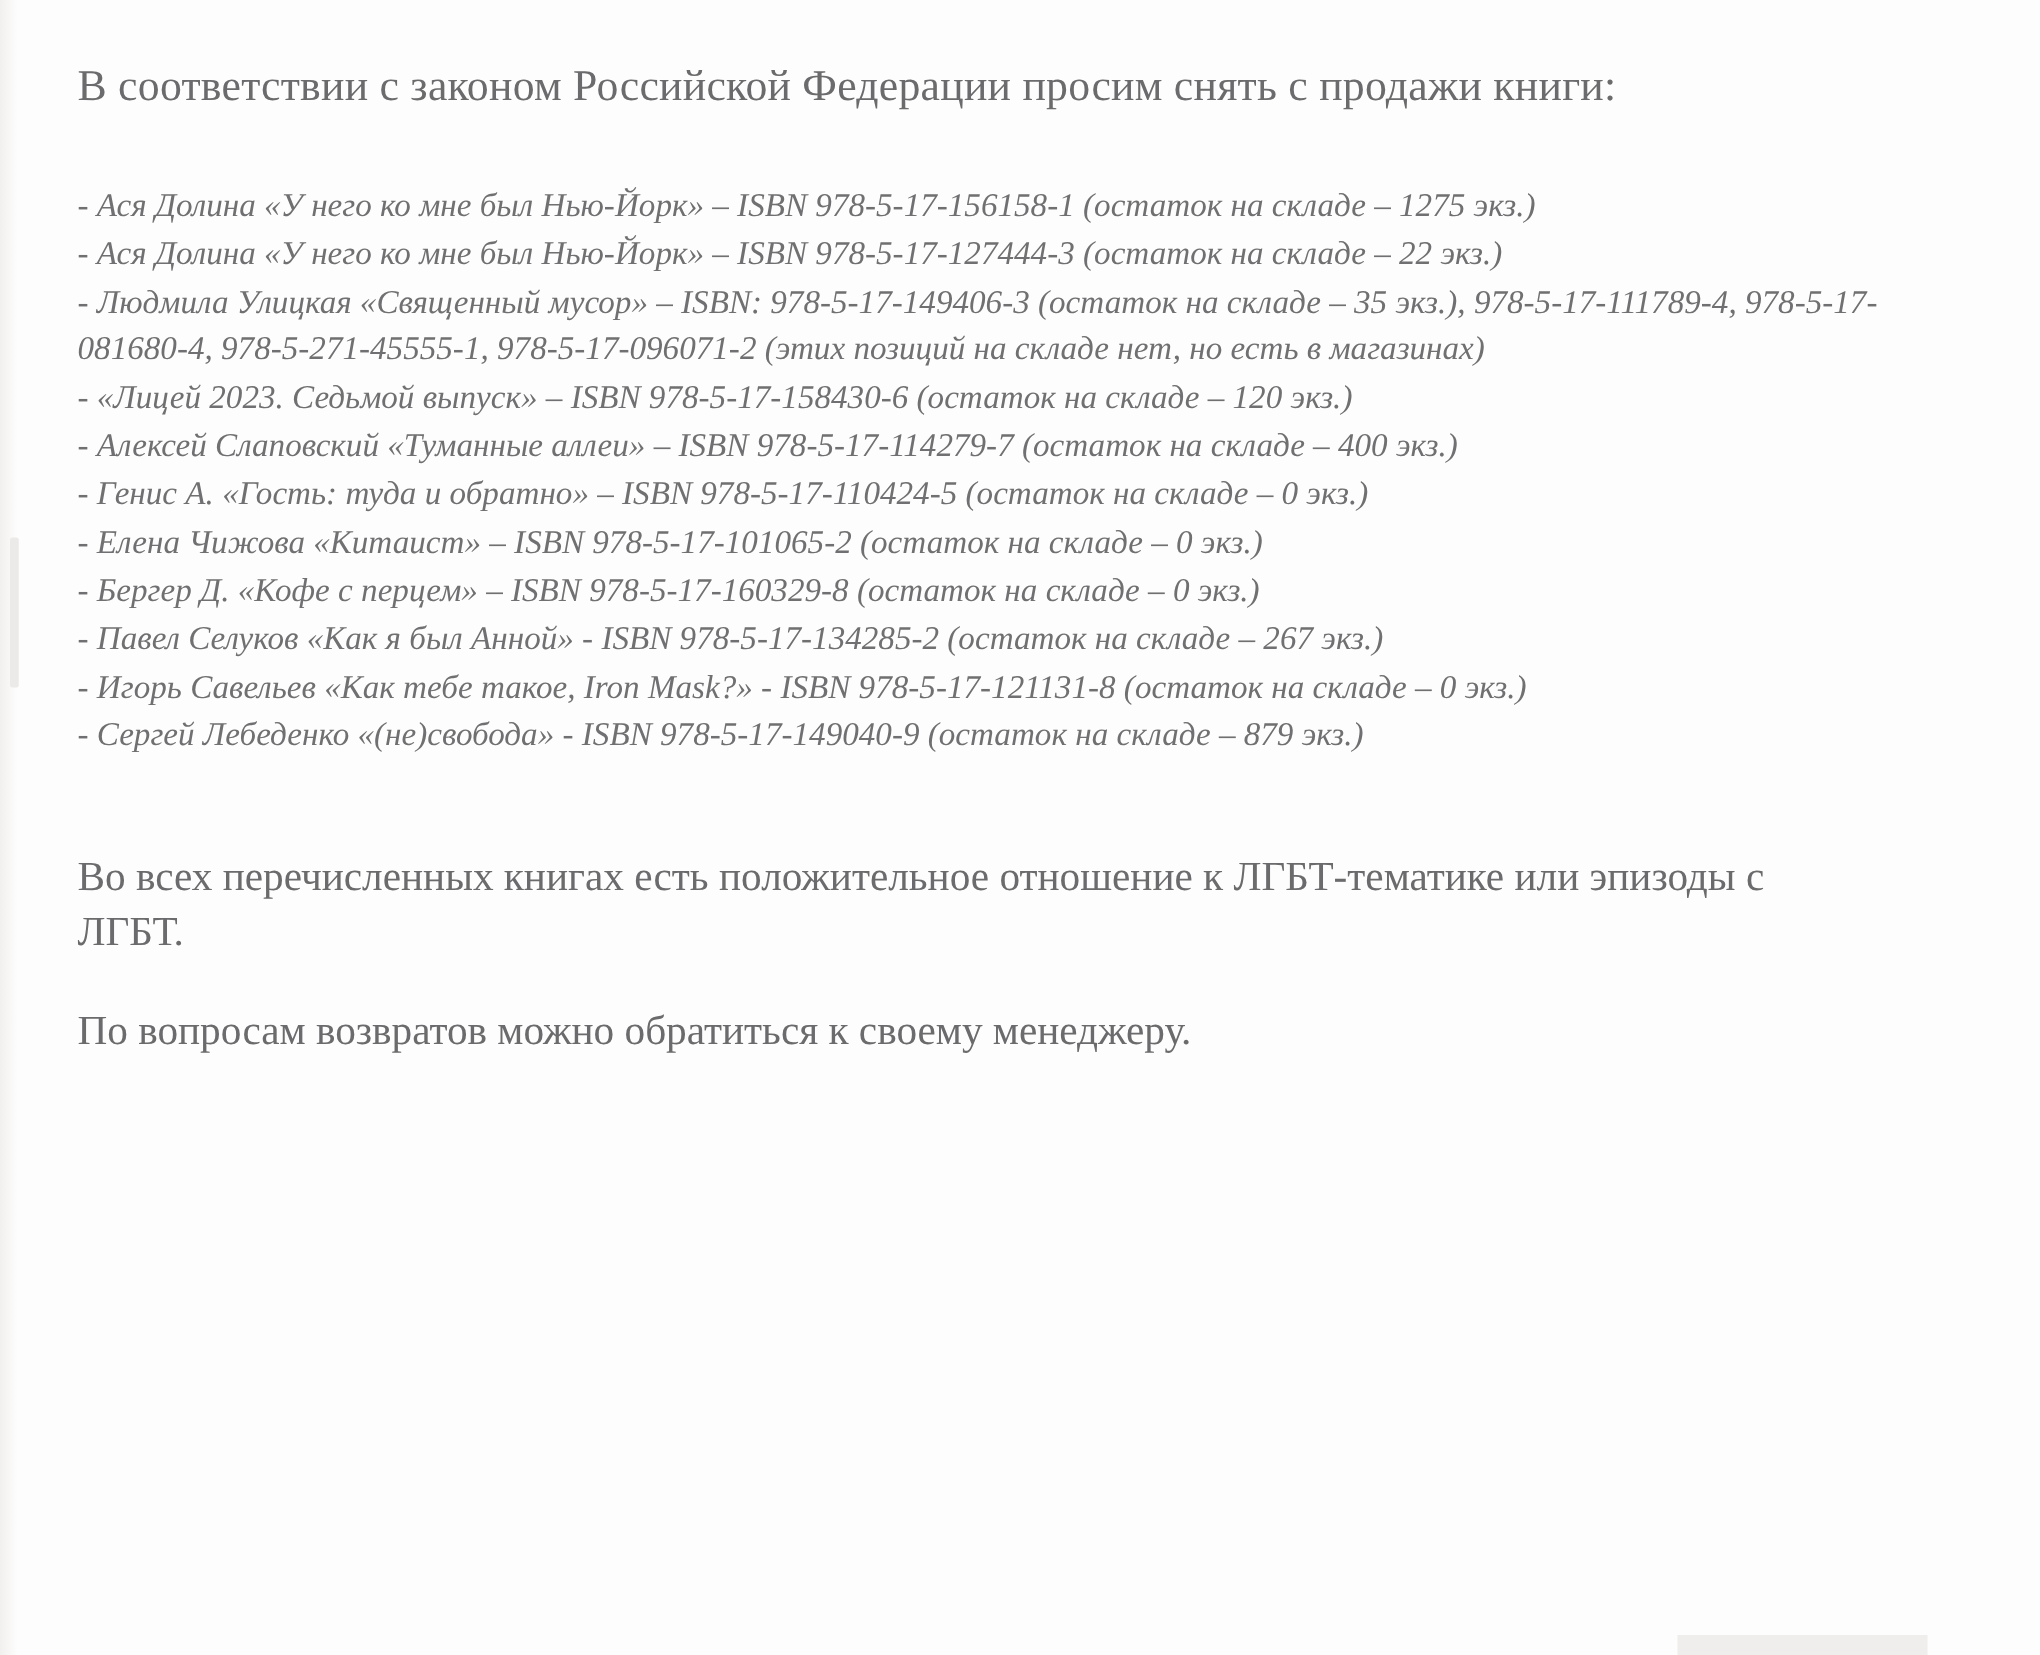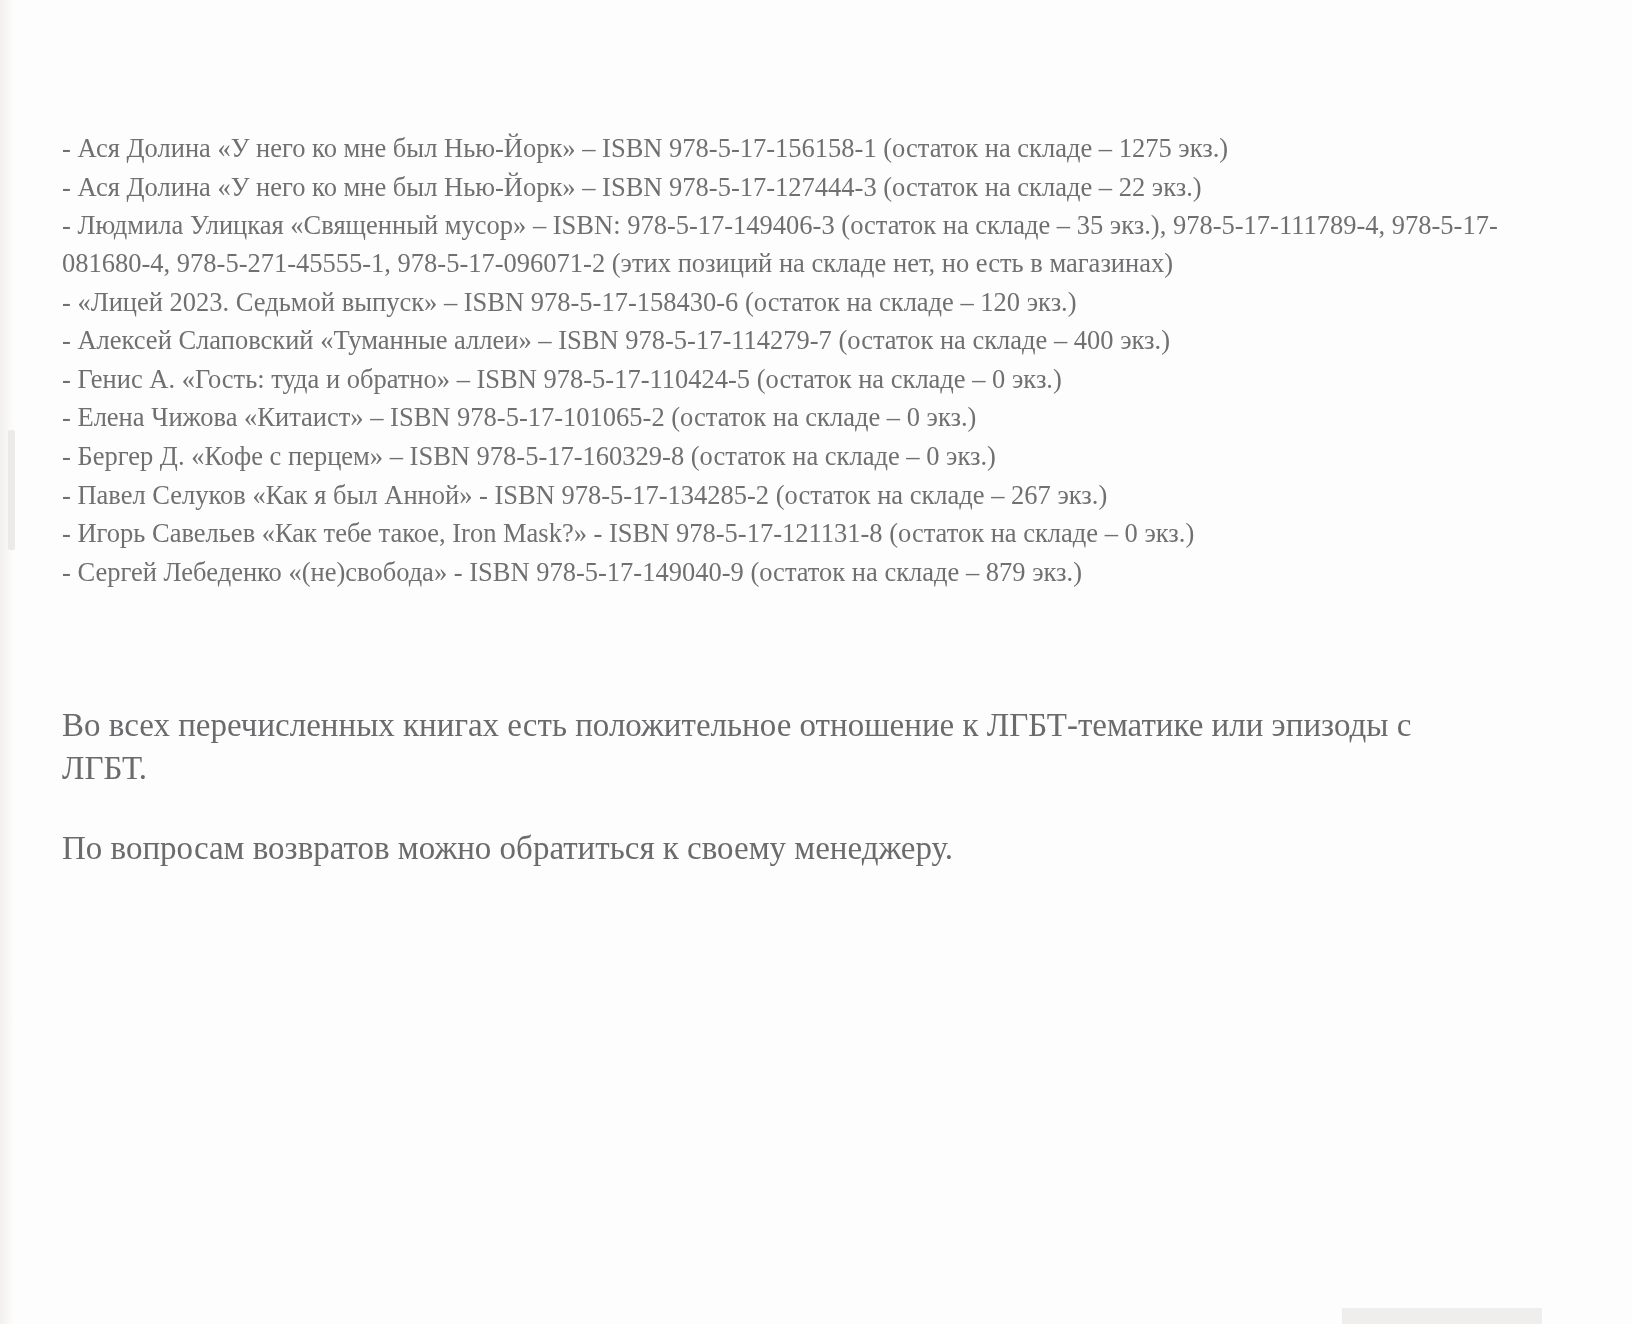--- a/index.html
+++ b/index.html
@@ -51,50 +51,52 @@
   .intro {
     font-size: 35px;
     line-height: 1.30;
     color: #6b6b6d;
     margin: 0 0 0 0;
     max-width: 1290px;
     letter-spacing: 0.2px;
   }
 
   .booklist {
-    margin: 84px 0 0 0;
+    margin: 54px 0 0 0;
     padding: 0;
     list-style: none;
     font-size: 26.5px;
     line-height: 1.42;
     color: #707072;
     max-width: 1470px;
+    font-style: italic;
   }
   .booklist li {
     margin: 0 0 1px 0;
     text-indent: 0;
   }
 
   .closing {
     font-size: 33px;
     line-height: 1.32;
     color: #6b6b6d;
     max-width: 1360px;
   }
-  .closing.first { margin-top: 112px; }
+  .closing.first { margin-top: 74px; }
   .closing.second { margin-top: 36px; }
 </style>
 </head>
 <body>
 
 <div class="page">
 
   <div class="scan-edge-left"></div>
   <div class="scan-mark"></div>
 
+  <p class="intro">В соответствии с законом Российской Федерации просим снять с продажи книги:</p>
 
   <ul class="booklist">
     <li>- Ася Долина «У него ко мне был Нью-Йорк» – ISBN 978-5-17-156158-1 (остаток на складе – 1275 экз.)</li>
     <li>- Ася Долина «У него ко мне был Нью-Йорк» – ISBN 978-5-17-127444-3 (остаток на складе – 22 экз.)</li>
     <li>- Людмила Улицкая «Священный мусор» – ISBN: 978-5-17-149406-3 (остаток на складе – 35 экз.), 978-5-17-111789-4, 978-5-17-081680-4, 978-5-271-45555-1, 978-5-17-096071-2 (этих позиций на складе нет, но есть в магазинах)</li>
     <li>- «Лицей 2023. Седьмой выпуск» – ISBN 978-5-17-158430-6 (остаток на складе – 120 экз.)</li>
     <li>- Алексей Слаповский «Туманные аллеи» – ISBN 978-5-17-114279-7 (остаток на складе – 400 экз.)</li>
     <li>- Генис А. «Гость: туда и обратно» – ISBN 978-5-17-110424-5 (остаток на складе – 0 экз.)</li>
     <li>- Елена Чижова «Китаист» – ISBN 978-5-17-101065-2 (остаток на складе – 0 экз.)</li>
     <li>- Бергер Д. «Кофе с перцем» – ISBN 978-5-17-160329-8 (остаток на складе – 0 экз.)</li>

